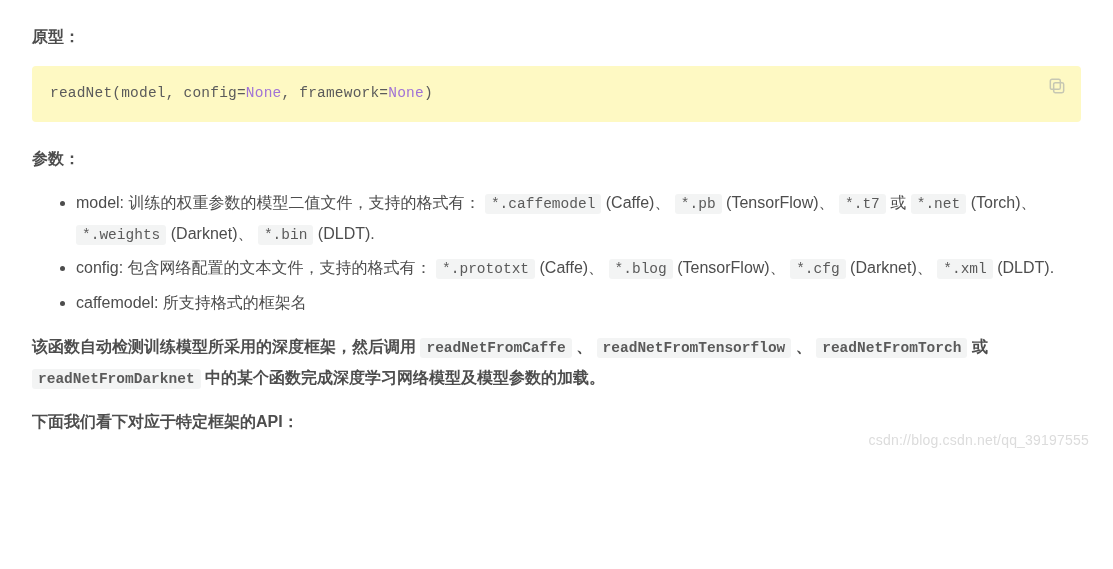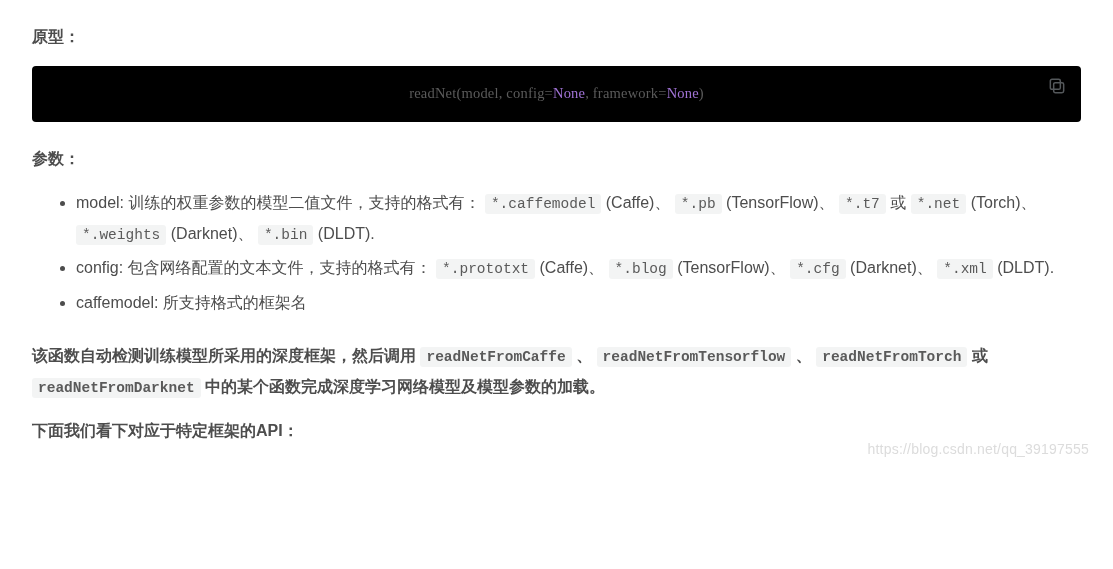--- a/index.html
+++ b/index.html
@@ -10,42 +10,41 @@
     font-size: 16px;
     line-height: 1.9;
     color: #4d4d4d;
     background: #fff;
     width: 1113px;
     position: relative;
   }
   .para { margin: 6px 0 14px 0; font-weight: bold; }
   .codeblock {
     position: relative;
-    background: #000000;
+    background: #fef9c3;
     padding: 14px 18px;
     margin: 10px 0 22px 0;
     border-radius: 4px;
-    font-family: Liberation Serif, serif;
+    font-family: Liberation Mono, monospace;
     font-size: 14.5px;
     color: #5b5b5b;
     letter-spacing: 0.2px;
-    text-align: center;
   }
   .codeblock .kwnone { color: #a173d6; }
   .copy-btn {
     position: absolute;
     top: 10px;
     right: 14px;
     width: 20px;
     height: 20px;
     cursor: pointer;
     opacity: 0.55;
   }
   .copy-btn svg { width: 100%; height: 100%; }
-  ul { margin: 8px 0 23px 0; padding-left: 44px; }
+  ul { margin: 8px 0 14px 0; padding-left: 44px; }
   li { margin: 4px 0; }
   code.inline {
     background: #f3f4f4;
     font-family: "SFMono-Regular", Consolas, "Liberation Mono", Menlo, monospace;
     font-size: 14.5px;
     padding: 2px 6px;
     border-radius: 3px;
     color: #5a5a5a;
   }
   .watermark {
@@ -100,13 +99,13 @@
 <p class="para">
   <span>该函数自动检测训练模型所采用的深度框架，然后调用</span>
   <code class="inline">readNetFromCaffe</code><span> 、 </span>
   <code class="inline">readNetFromTensorflow</code><span> 、 </span>
   <code class="inline">readNetFromTorch</code><span> 或 </span>
   <code class="inline">readNetFromDarknet</code><span> 中的某个函数完成深度学习网络模型及模型参数的加载。</span>
 </p>
 
 <p class="para">下面我们看下对应于特定框架的API：</p>
 
-<div class="watermark">https://blog.csdn.net/qq_39197555</div>
+<div class="watermark">csdn://blog.csdn.net/qq_39197555</div>
 
 </body></html>

